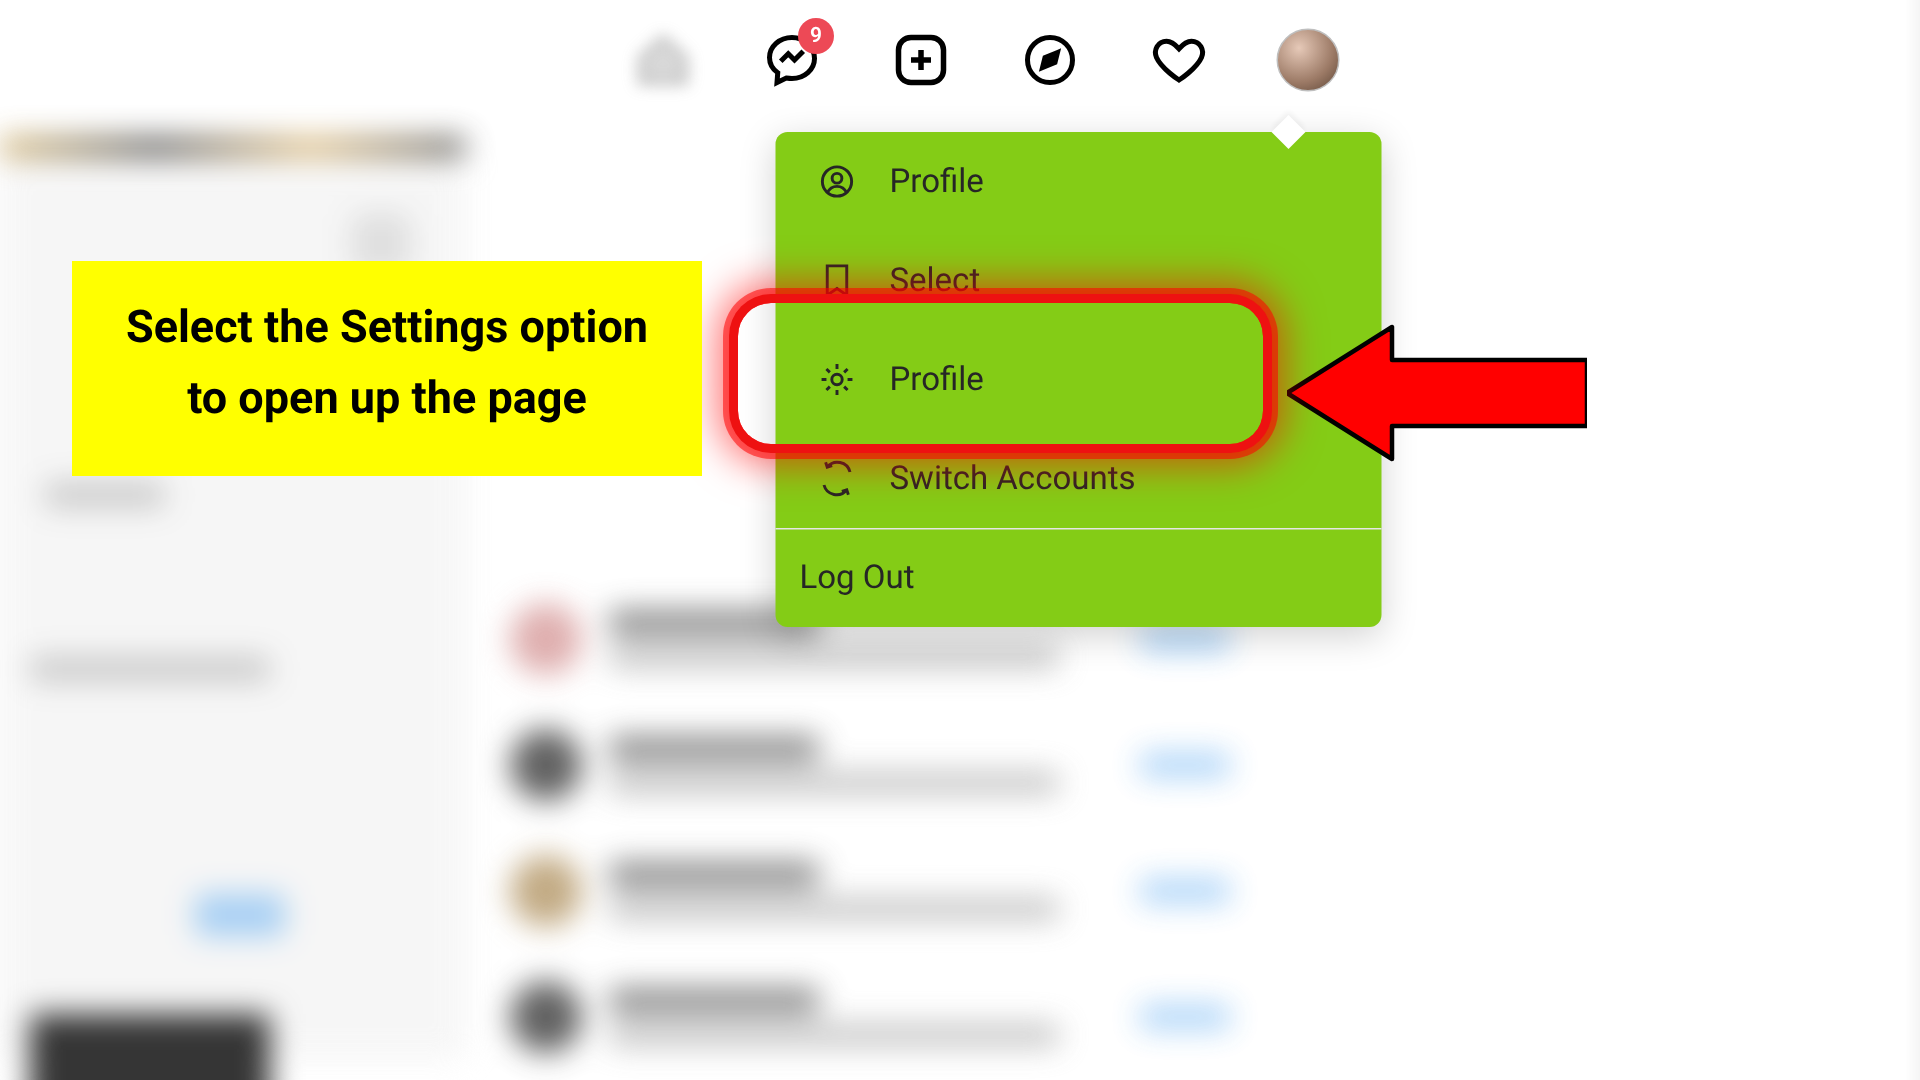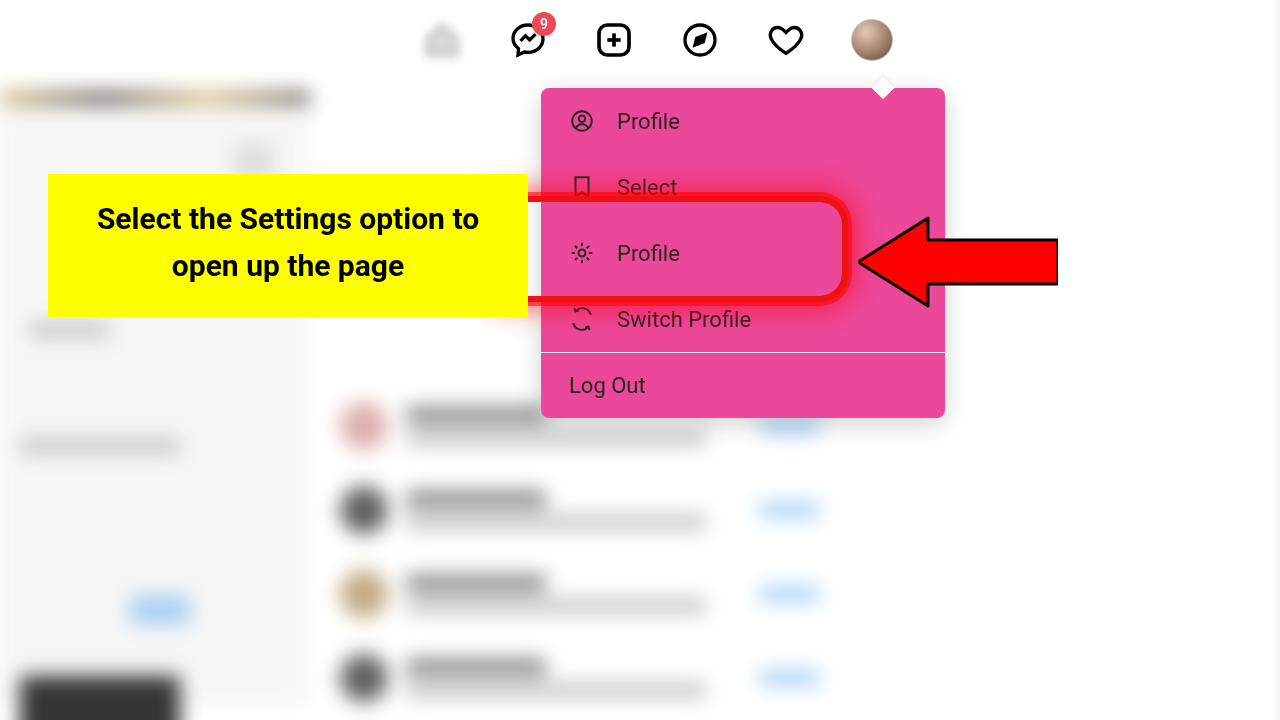--- a/index.html
+++ b/index.html
@@ -74,44 +74,44 @@
   }
   .avatar-nav {
     width:42px; height:42px; border-radius:50%;
     background: radial-gradient(circle at 35% 30%, #e6c9b8, #9c7a66 60%, #5c4536);
     border:1px solid #bfbfbf;
   }
 
   
   .dropdown {
     position:absolute;
-    top:88px; left:541px;
+    top:88px; left:517px;
     width:404px;
-    background:#ec4899;
+    background:#84cc16;
     border-radius:8px;
     box-shadow: 0 6px 24px rgba(0,0,0,0.18);
     z-index:10;
   }
   .dropdown .caret {
     position:absolute; top:-8px; right:54px;
     width:16px; height:16px; background:#fff;
     transform:rotate(45deg);
     box-shadow:-2px -2px 4px rgba(0,0,0,0.06);
   }
   .menu-item {
     display:flex; align-items:center; gap:22px;
     padding:20px 28px;
     font-size:22px;
     color:#262626;
     cursor:pointer;
   }
   .menu-item .mi-icon { width:26px; height:26px; display:flex; align-items:center; justify-content:center; flex:none;}
   .menu-item .mi-icon svg { width:26px; height:26px; }
   .menu-sep { height:1px; background:#e6e6e6; }
-  .logout { padding:20px 28px; font-size:22px; color:#262626; cursor:pointer;}
+  .logout { padding:20px 16px; font-size:22px; color:#262626; cursor:pointer;}
 
   
   .settings-ring {
     position:absolute;
     top:202px; left:492px;
     width:350px; height:94px;
     border-radius:22px;
     box-shadow:
       0 0 0 6px #e11,
       0 0 0 10px rgba(255,0,0,0.55),
@@ -126,21 +126,21 @@
     top:212px; left:858px;
     width:200px; height:100px;
     z-index:11;
     pointer-events:none;
   }
 
   
   .callout {
     position:absolute;
     top:174px; left:48px;
-    width:480px;
+    width:420px;
     background:#ffff00;
     padding:22px 24px 28px;
     z-index:15;
     text-align:center;
     font-size:30px;
     font-weight:700;
     line-height:1.55;
     color:#000;
   }
   .right-edge { position:absolute; top:0; bottom:0; right:0; width:10px; background:linear-gradient(90deg, transparent, rgba(0,0,0,0.04)); }
@@ -262,21 +262,21 @@
 
   <div class="menu-item">
     <span class="mi-icon">
       <svg viewBox="0 0 24 24" fill="none" stroke="#262626" stroke-width="1.8">
         <path d="M20 8A8 8 0 0 0 6 5"></path>
           <polyline points="5,2 6,5 9,4"></polyline>
         <path d="M4 16a8 8 0 0 0 14 3"></path>
           <polyline points="19,22 18,19 15,20"></polyline>
       </svg>
     </span>
-    <span>Switch Profile</span>
+    <span>Switch Accounts</span>
   </div>
 
   <div class="menu-sep"></div>
 
   <div class="logout">
     <span>Log Out</span>
   </div>
 </div>
 
 <div class="settings-ring"></div>

